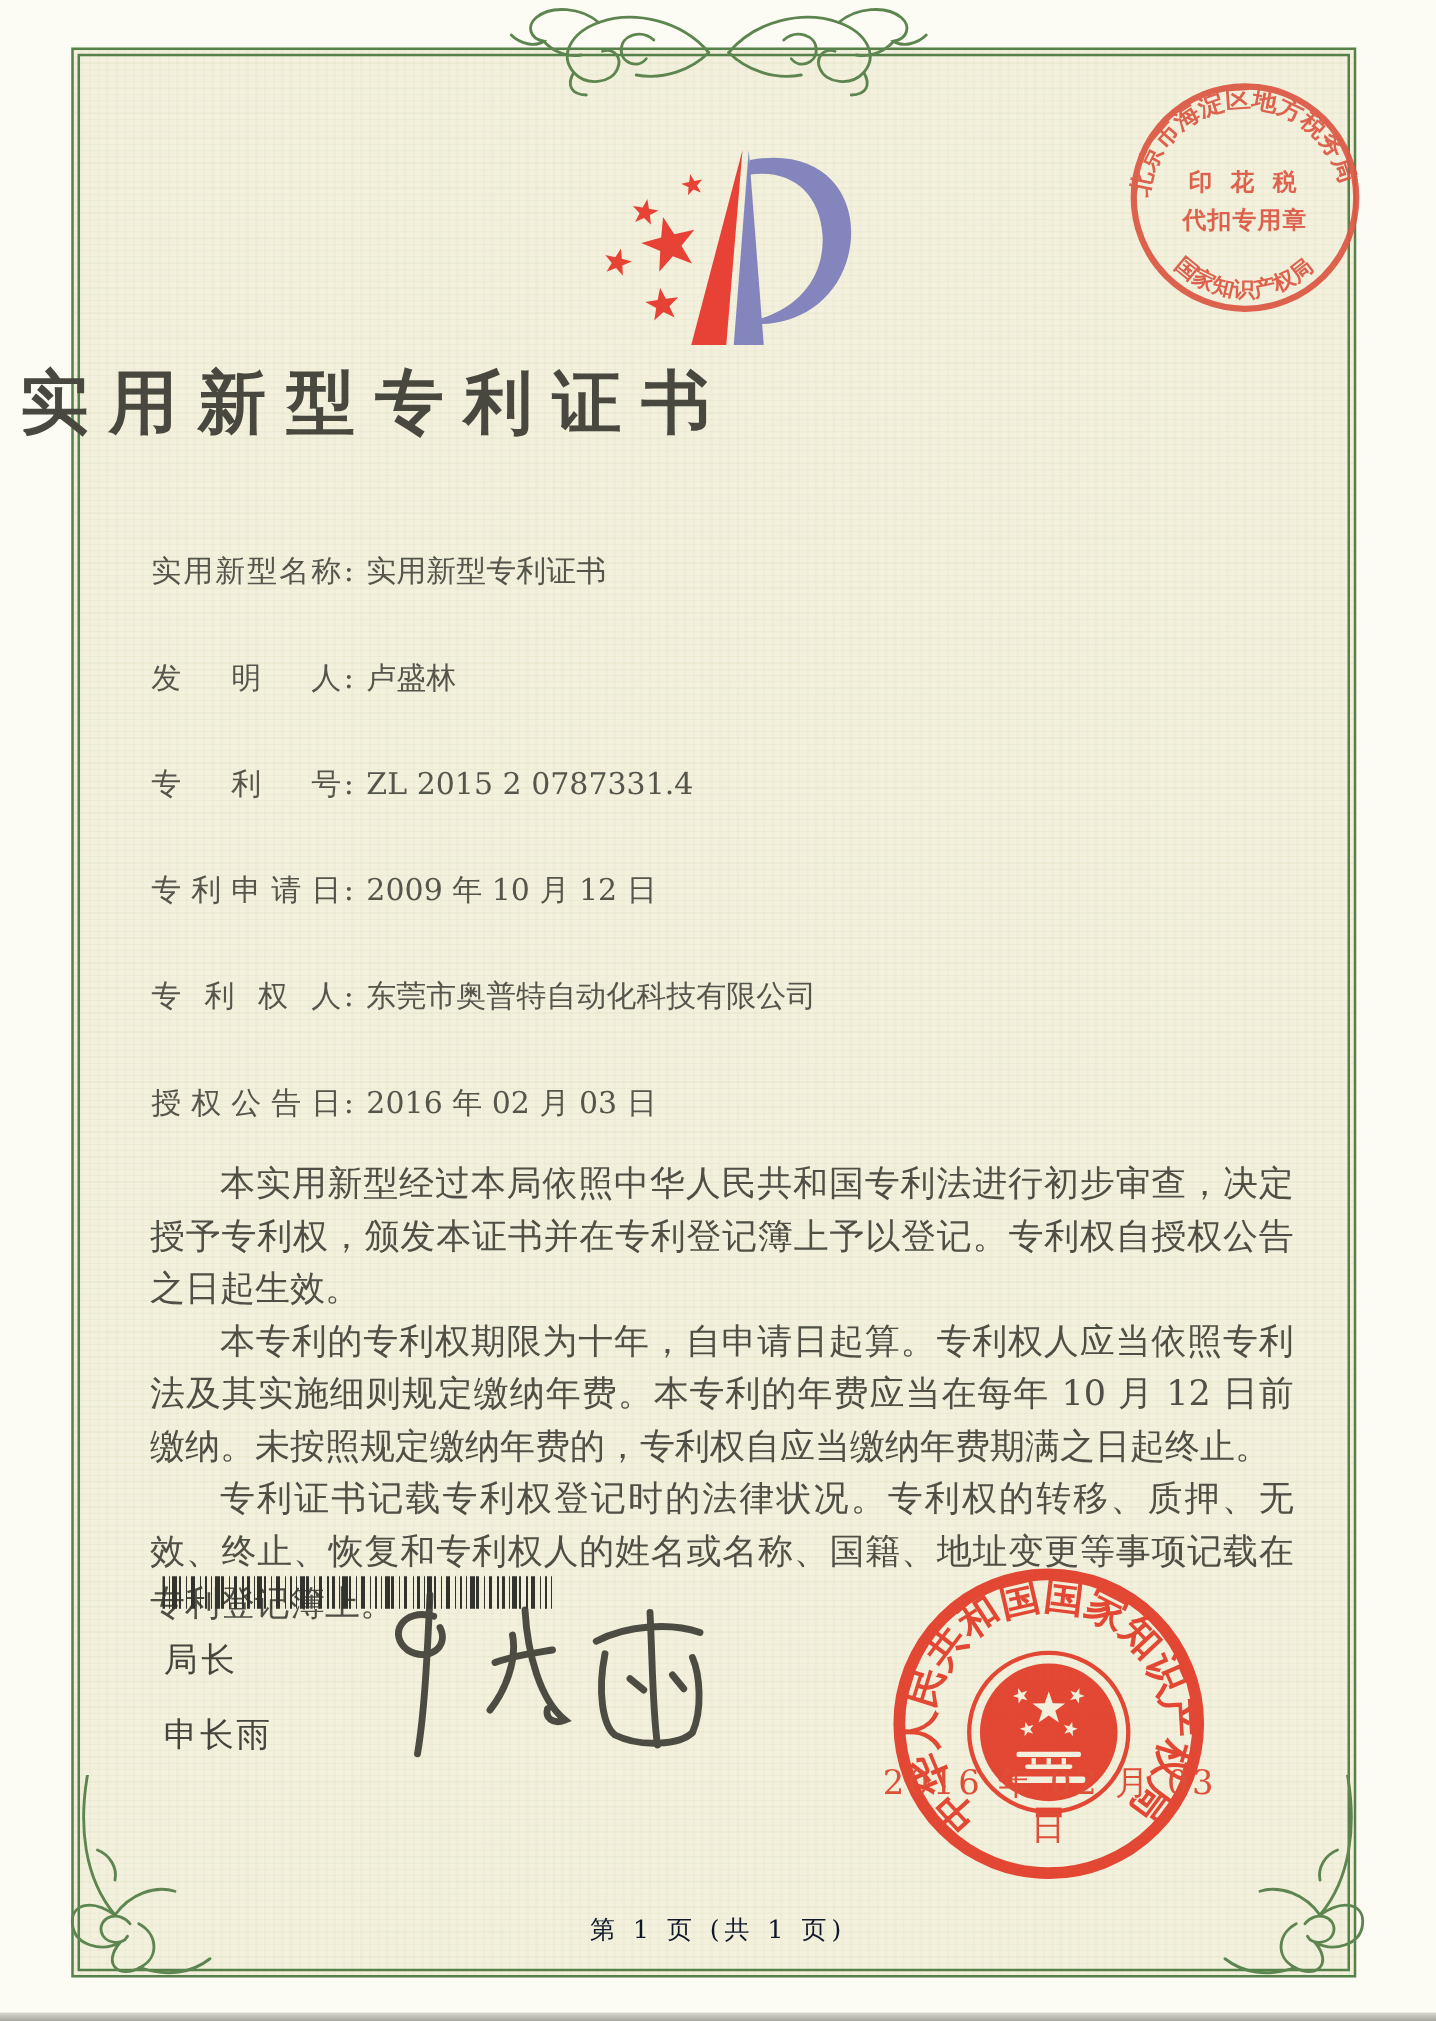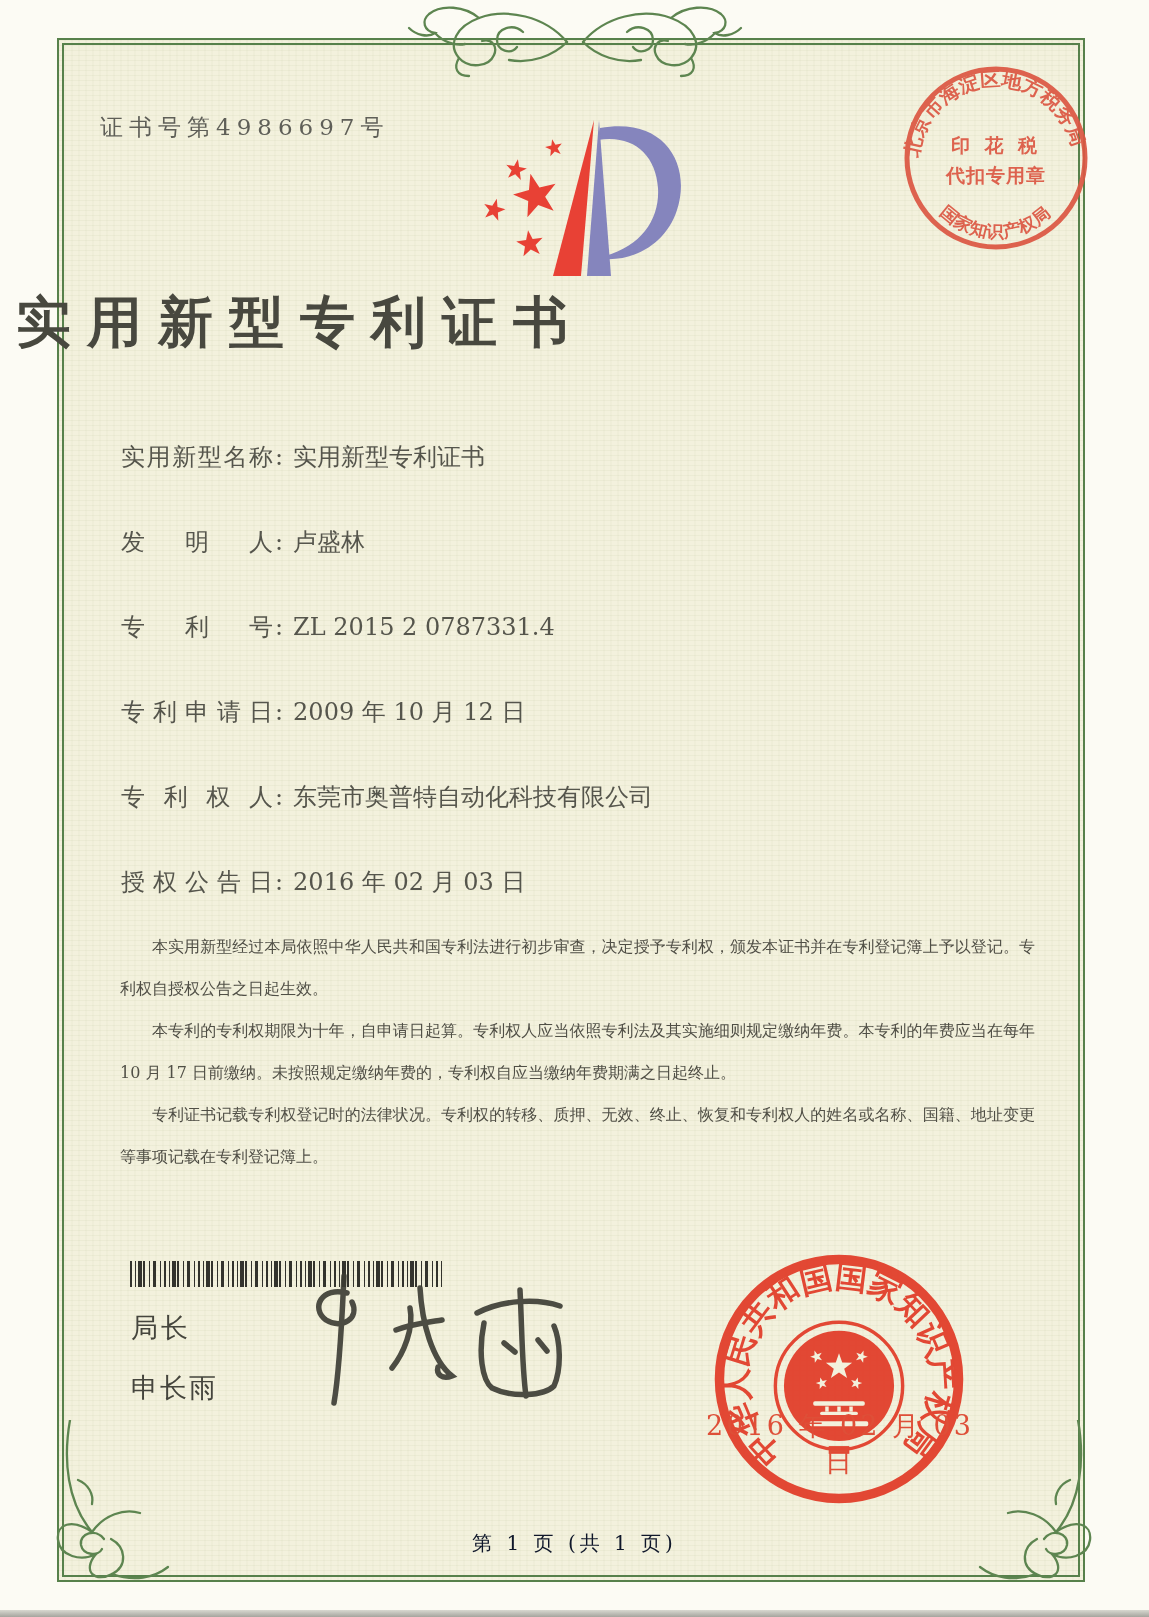--- a/index.html
+++ b/index.html
@@ -24,21 +24,21 @@
   .cert-no{position:absolute;left:100px;top:112px;font-size:23px;letter-spacing:6px;color:#5f5f58;}
   .logo{position:absolute;left:468px;top:108px;width:235px;height:188px;}
   .tax-stamp{position:absolute;left:898px;top:60px;width:196px;height:196px;opacity:.93;}
   .doc-title{position:absolute;left:0;right:0;top:286px;text-align:left;
     font-size:55px;font-weight:600;letter-spacing:16px;text-indent:16px;color:#48483f;}
   .fields{position:absolute;left:121px;top:440px;display:flex;flex-direction:column;gap:51px;
     font-size:24px;color:#55554c;}
   .field-row{height:34px;line-height:34px;white-space:nowrap;}
   .field-label{display:inline-block;width:152px;text-align:justify;text-align-last:justify;vertical-align:top;}
   .field-colon{display:inline-block;margin:0 10px 0 2px;}
-  .paras{position:absolute;left:120px;width:915px;top:926px;font-size:16px;line-height:42px;
+  .paras{position:absolute;left:120px;width:915px;top:926px;font-size:28px;line-height:42px;
     color:#504f46;text-align:justify;}
   .paras p{margin:0;text-indent:2em;}
   .barcode{position:absolute;left:130px;top:1261px;width:313px;height:26px;
     background-image:repeating-linear-gradient(90deg,
       #33332d 0 2px, rgba(0,0,0,0) 2px 5px,
       #33332d 5px 6px, rgba(0,0,0,0) 6px 8px,
       #33332d 8px 12px, rgba(0,0,0,0) 12px 13px,
       #33332d 13px 15px, rgba(0,0,0,0) 15px 19px,
       #33332d 19px 20px, rgba(0,0,0,0) 20px 23px,
       #33332d 23px 26px, rgba(0,0,0,0) 26px 30px,
@@ -96,21 +96,20 @@
       <path d="M20,0 C13,40 17,82 42,112"></path>
       <path d="M42,112 C22,98 6,104 8,120 C10,136 31,142 46,134"></path>
       <path d="M46,134 C31,152 46,163 62,154 C78,146 76,127 61,119"></path>
       <path d="M54,119 c-8,-11 -25,-6 -23,6 c2,10 17,12 21,4"></path>
       <path d="M62,154 C84,162 104,158 118,147"></path>
       <path d="M42,112 C54,95 74,88 90,93"></path>
       <path d="M28,60 c10,4 16,14 14,24"></path>
     </g>
   </svg>
 
-  <div class="cert-no">证书号第4986697号</div>
 
   <svg class="logo" viewBox="0 0 235 188">
     <defs>
       <path id="st5" d="M0,-10 L2.35,-3.24 9.51,-3.09 3.8,1.24 5.88,8.09 0,4 -5.88,8.09 -3.8,1.24 -9.51,-3.09 -2.35,-3.24 Z"></path>
     </defs>
 
     <path d="M132,20 C196,8 224,56 209,102 C197,139 160,156 128,150 C172,142 192,112 190,80 C188,46 164,26 130,32 Z" fill="#8585bd"></path>
 
     <polygon points="131,12 143,168 119,168" fill="#8585bd"></polygon>
     <polygon points="126,12 113,168 85,168" fill="#e84135"></polygon>
@@ -158,21 +157,21 @@
     <div class="field-row">
       <span class="field-label">专利权人</span><span class="field-colon">:</span><span class="field-value">东莞市奥普特自动化科技有限公司</span>
     </div>
     <div class="field-row">
       <span class="field-label">授权公告日</span><span class="field-colon">:</span><span class="field-value">2016 年 02 月 03 日</span>
     </div>
   </div>
 
   <div class="paras">
     <p>本实用新型经过本局依照中华人民共和国专利法进行初步审查，决定授予专利权，颁发本证书并在专利登记簿上予以登记。专利权自授权公告之日起生效。</p>
-    <p>本专利的专利权期限为十年，自申请日起算。专利权人应当依照专利法及其实施细则规定缴纳年费。本专利的年费应当在每年 10 月 17 日前缴纳。未按照规定缴纳年费的，专利权自应当缴纳年费期满之日起终止。</p>
+    <p>本专利的专利权期限为十年，自申请日起算。专利权人应当依照专利法及其实施细则规定缴纳年费。本专利的年费应当在每年 10 月 12 日前缴纳。未按照规定缴纳年费的，专利权自应当缴纳年费期满之日起终止。</p>
     <p>专利证书记载专利权登记时的法律状况。专利权的转移、质押、无效、终止、恢复和专利权人的姓名或名称、国籍、地址变更等事项记载在专利登记簿上。</p>
   </div>
 
   <div class="barcode"></div>
 
   <div class="sig-title">局长</div>
   <div class="sig-name">申长雨</div>
   <svg class="sig-script" viewBox="0 0 300 160">
     <g fill="none" stroke="#3b3b33" stroke-width="5.5" stroke-linecap="round" opacity="0.9">
       <path d="M55,25 C30,18 18,40 34,52 C50,62 68,50 60,34"></path>

